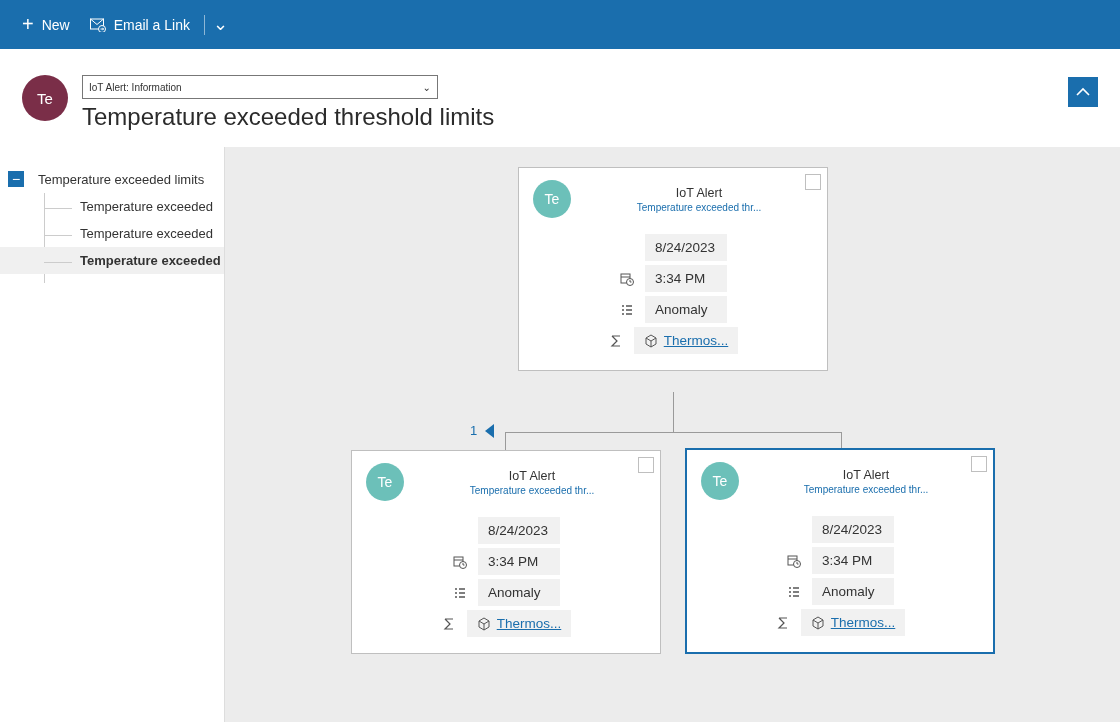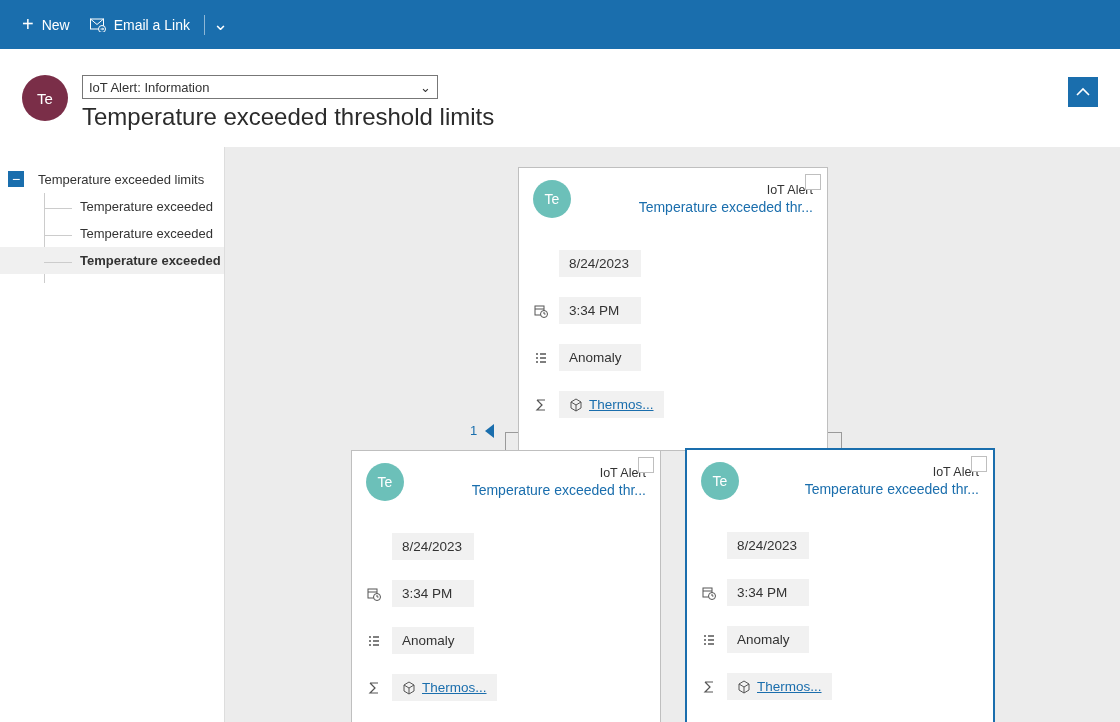--- a/index.html
+++ b/index.html
@@ -50,21 +50,21 @@
     background: #7a2e48;
     color: #fff; display: flex; align-items: center; justify-content: center;
     font-size: 15px;
   }
   .form-selector {
     width: 356px; height: 24px;
     border: 1px solid #777;
     background: #fff;
     display: flex; align-items: center; justify-content: space-between;
     padding: 0 6px;
-    font-size: 13px;
+    font-size: 10px;
     cursor: pointer;
   }
   .page-title {
     font-size: 24px;
     font-weight: 400;
     color: #2b2b2b;
     margin-top: 4px;
   }
   .collapse-up {
     margin-left: auto;
@@ -149,33 +149,34 @@
     padding: 12px 14px 6px 14px;
     gap: 14px;
   }
   .avatar-sm {
     width: 38px; height: 38px; border-radius: 50%;
     background: #6cc0b9;
     color: #fff; display: flex; align-items: center; justify-content: center;
     font-size: 14px;
     flex-shrink: 0;
   }
-  .card-header-text { flex: 1; text-align: right; }
+  .card-header-text { flex: 1; text-align: center; }
   .card-type { font-size: 12.5px; color: #333; }
   .card-title {
     color: #1a6ead;
-    font-size: 14px;
+    font-size: 10px;
     margin-top: 2px;
     white-space: nowrap; overflow: hidden; text-overflow: ellipsis;
     cursor: pointer;
   }
   .card-body { padding: 6px 14px 12px 14px; }
   .field-row {
     display: flex; align-items: center; gap: 10px;
-    margin: 20px 0;
+    margin: 4px 0;
+    justify-content: center;
   }
   .field-icon {
     width: 16px; height: 16px;
     display: flex; align-items: center; justify-content: center;
     color: #555;
     flex-shrink: 0;
   }
   .field-icon.blank { visibility: hidden; }
   .field-val {
     background: #f1f1f1;

